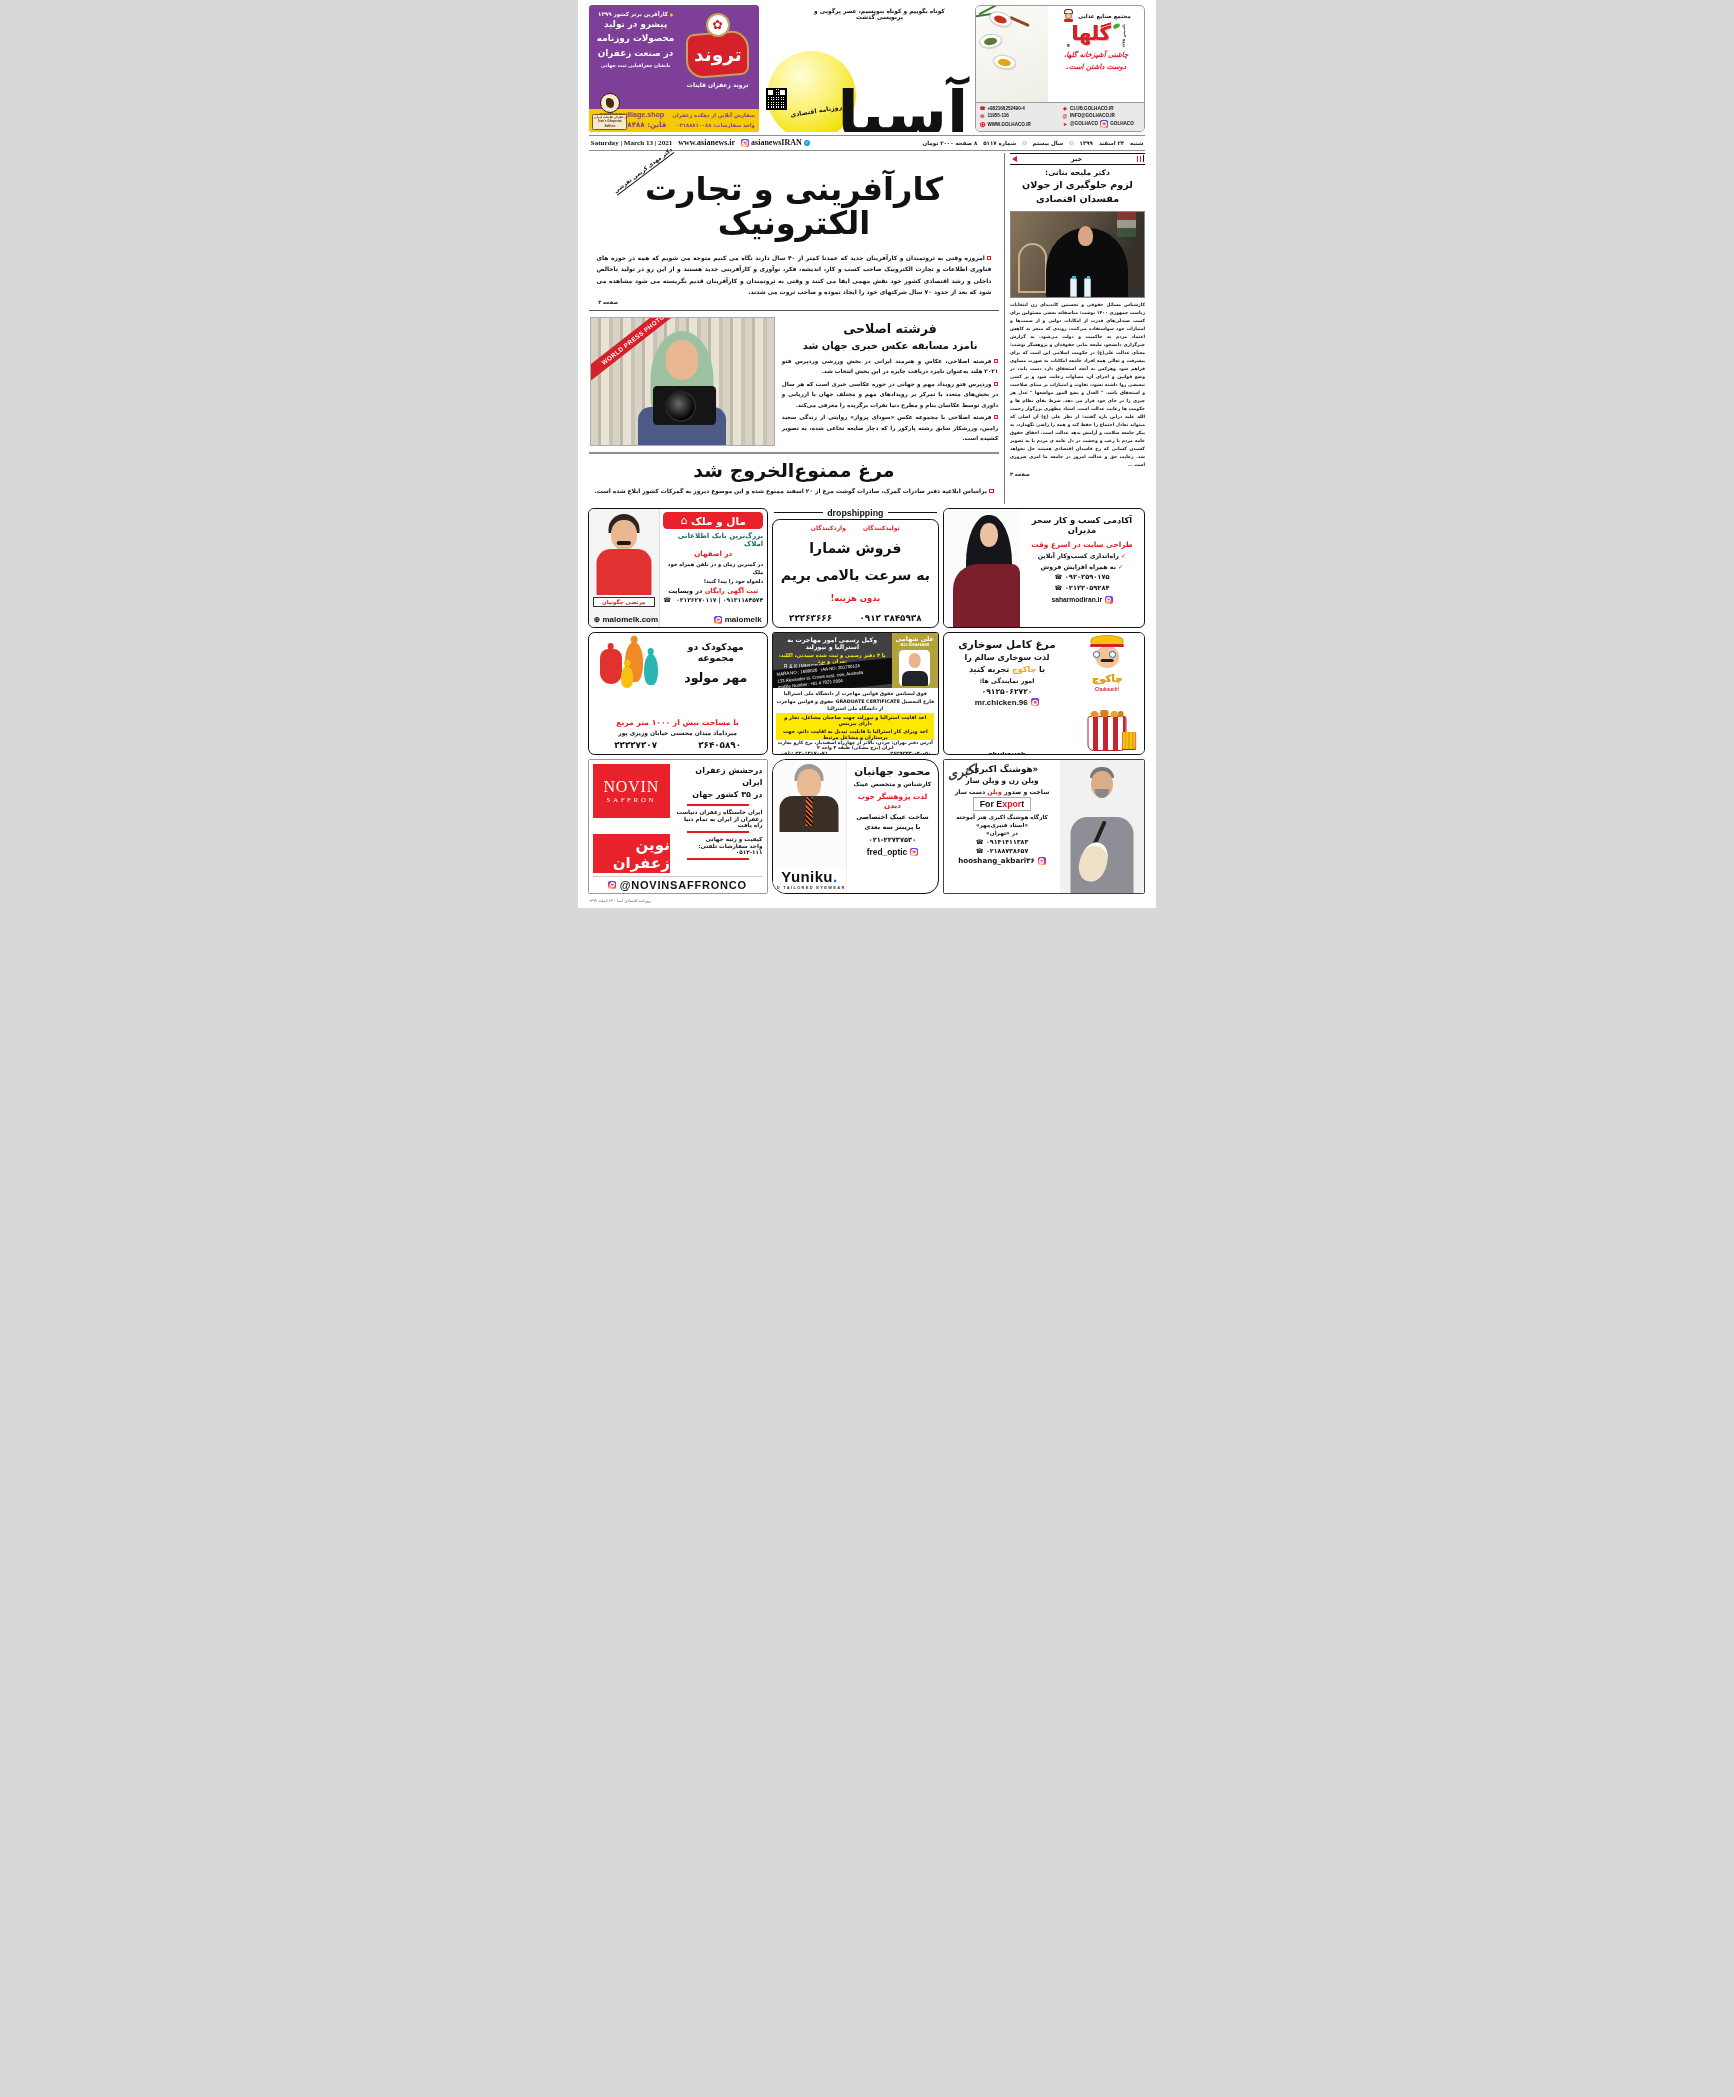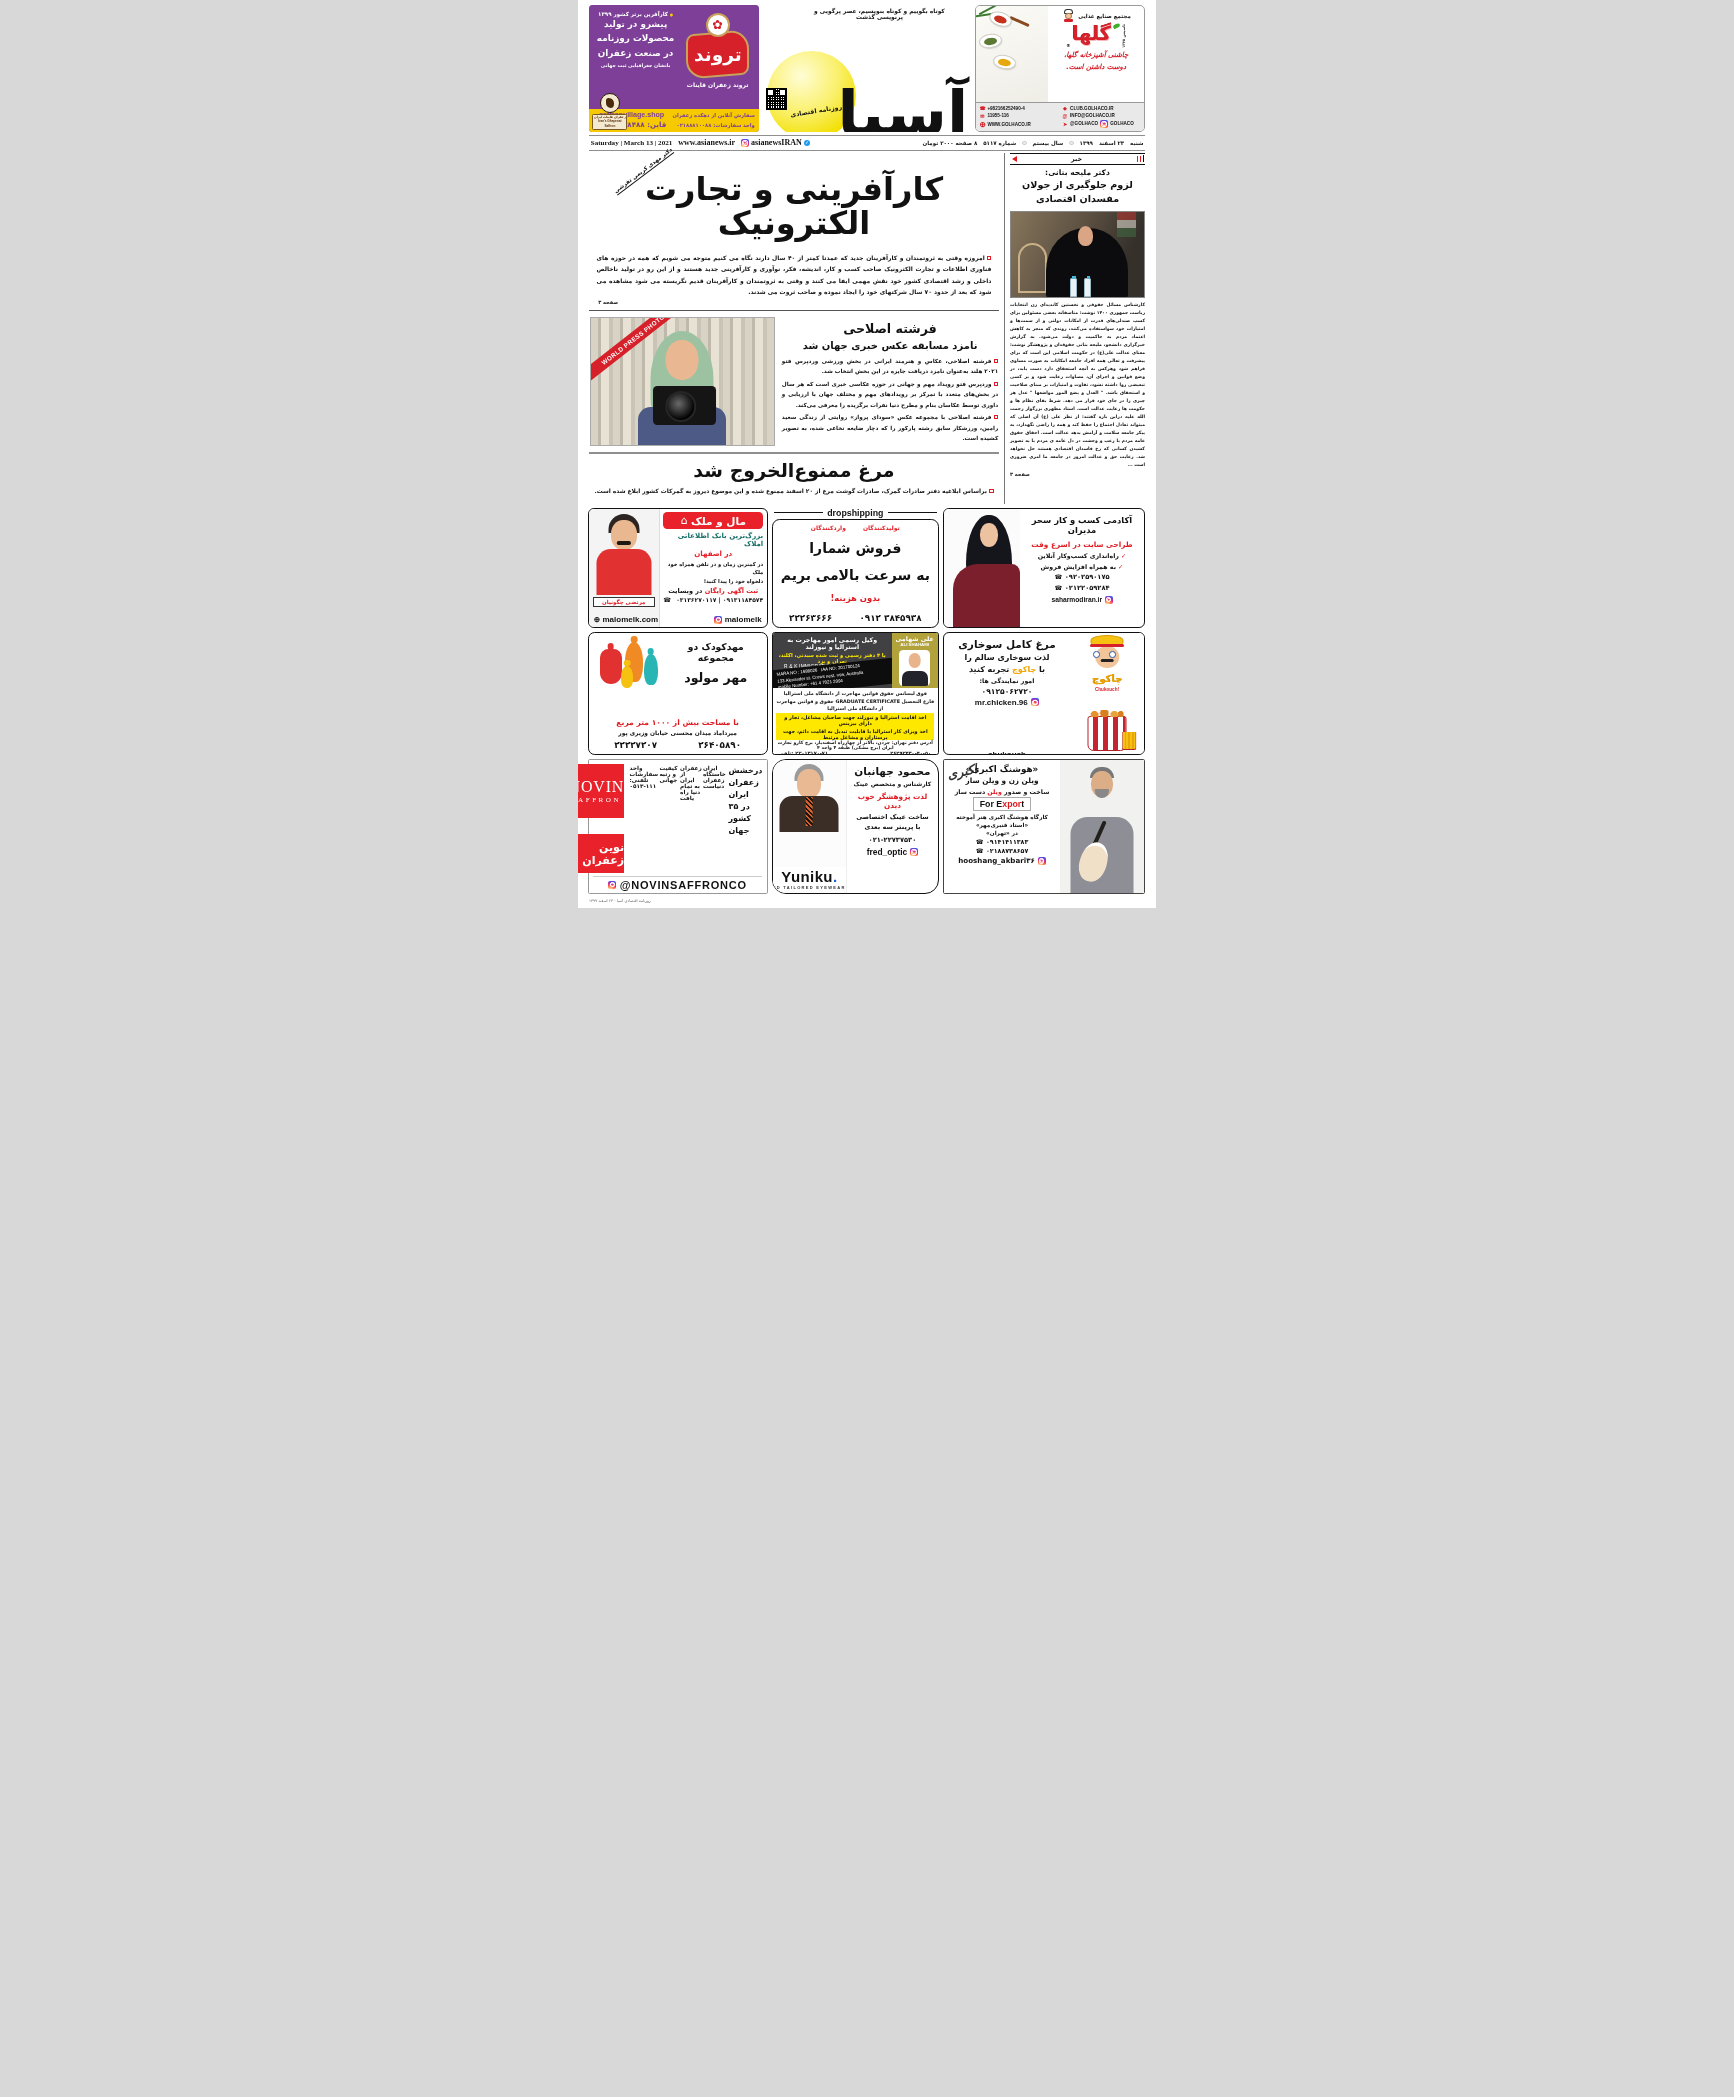--- a/index.html
+++ b/index.html
@@ -261,28 +261,28 @@
   .fm2{background:#f08a24;width:18.5px;height:40px;left:31px;top:5px;}
   .fm3{background:#f6c111;width:12.6px;height:22px;left:27px;top:28.5px;}
   .fm4{background:#2ab5b5;width:14.3px;height:31px;left:50px;top:17px;}
   .me-area{color:#e11b22;font-size:7.6px;font-weight:900;text-align:center;margin-top:1.7px;}
   .me-addr{font-size:5.9px;font-weight:800;text-align:center;margin-top:3.4px;}
   .me-phones{display:flex;justify-content:space-around;font-size:8.8px;font-weight:900;margin-top:3.4px;}
 
   
   .novin{border:0.6px solid #999;border-radius:1.7px;display:flex;flex-direction:column;padding:3.4px 4.2px 2.5px;}
   .n-top{flex:1;display:flex;gap:4.2px;}
-  .n-text{flex:1.15;text-align:left;display:flex;flex-direction:row;gap:1.3px;justify-content:flex-start;padding-top:1.7px;}
+  .n-text{flex:1.15;text-align:right;display:flex;flex-direction:column;gap:1.3px;justify-content:flex-start;padding-top:1.7px;}
   .n-t12{font-size:8px;font-weight:900;line-height:1.5;}
   .n-bar{height:1.7px;background:#e11b22;width:70%;margin:1.7px auto;}
   .n-t3{font-size:5.7px;font-weight:800;}
   .n-logos{flex:1;display:flex;flex-direction:column;gap:16px;}
   .n-box1{flex:1.4;background:#e8212a;color:#fff;display:flex;flex-direction:column;align-items:center;justify-content:center;font-family:"Liberation Serif",serif;}
   .n-box1 .a{font-size:16px;letter-spacing:0.8px;} .n-box1 .b{font-size:7.1px;letter-spacing:2.5px;}
-  .n-box2{flex:1;background:#e8212a;color:#fff;display:flex;align-items:center;justify-content:center;font-size:11px;font-weight:900;}
+  .n-box2{flex:1;background:#e8212a;color:#fff;display:flex;align-items:center;justify-content:center;font-size:15px;font-weight:900;}
   .n-ig{border-top:0.4px solid #ccc;margin-top:2.5px;padding-top:2.1px;display:flex;align-items:center;justify-content:center;gap:3.4px;direction:ltr;
         font-family:"Liberation Sans",sans-serif;font-weight:900;font-size:11px;letter-spacing:0.8px;}
 
   
   .jahan{border-radius:14px;display:flex;}
   .j-text{width:55%;padding:5px 4.2px;text-align:center;display:flex;flex-direction:column;gap:2.9px;}
   .j-name{font-size:10.5px;font-weight:900;}
   .j-role{font-size:6px;font-weight:800;}
   .j-red{color:#e11b22;font-size:7.3px;font-weight:900;margin-top:1.7px;}
   .j-l{font-size:6.5px;font-weight:800;}

